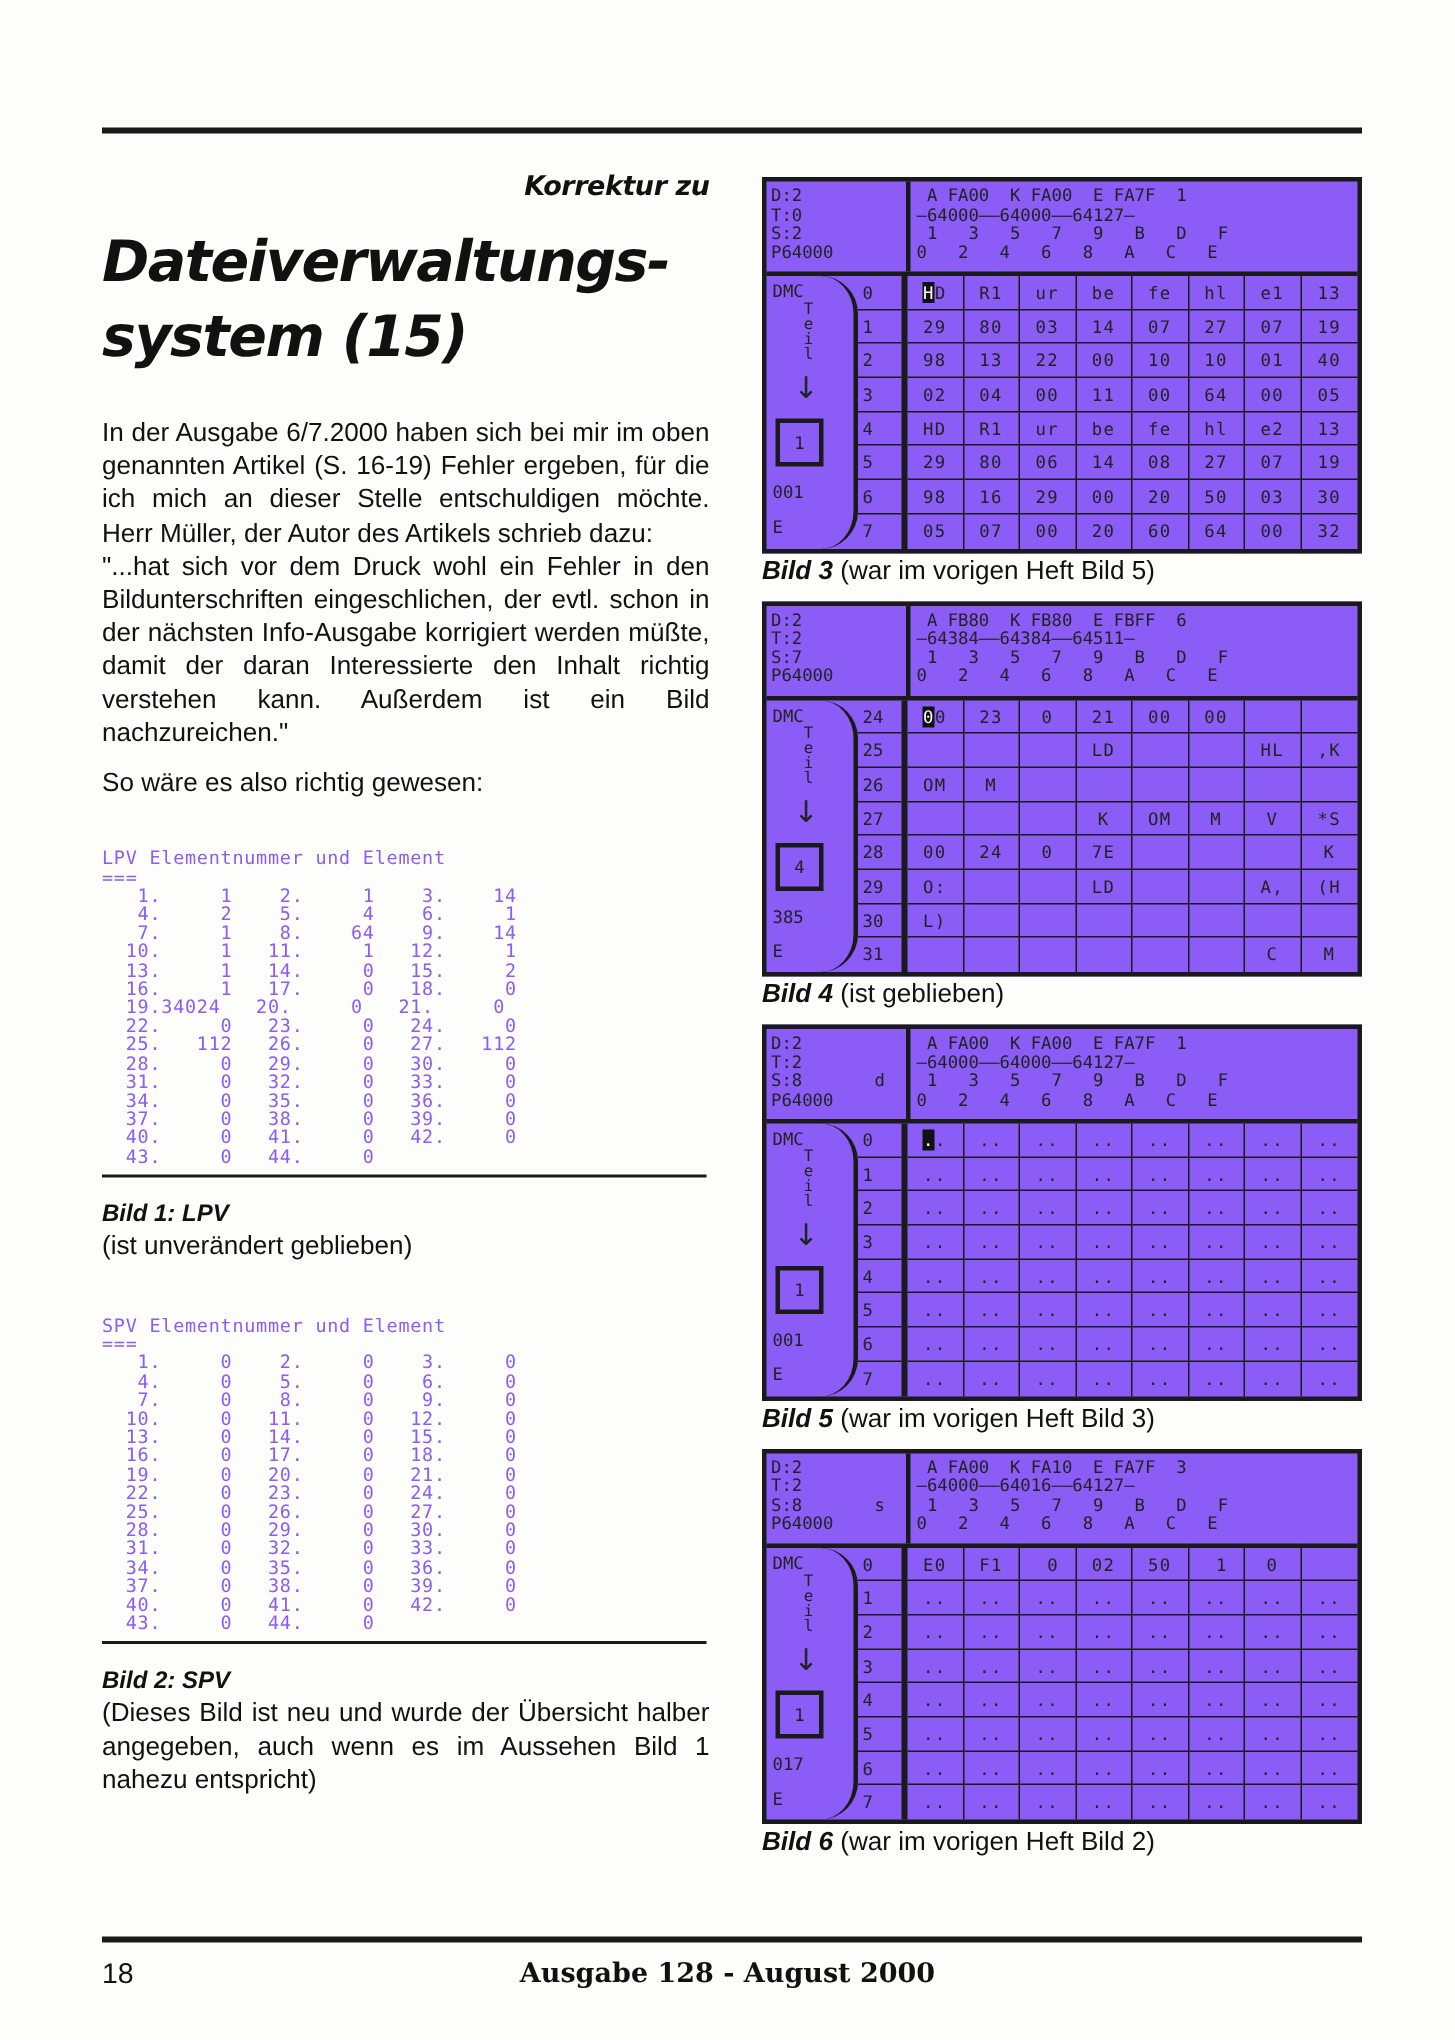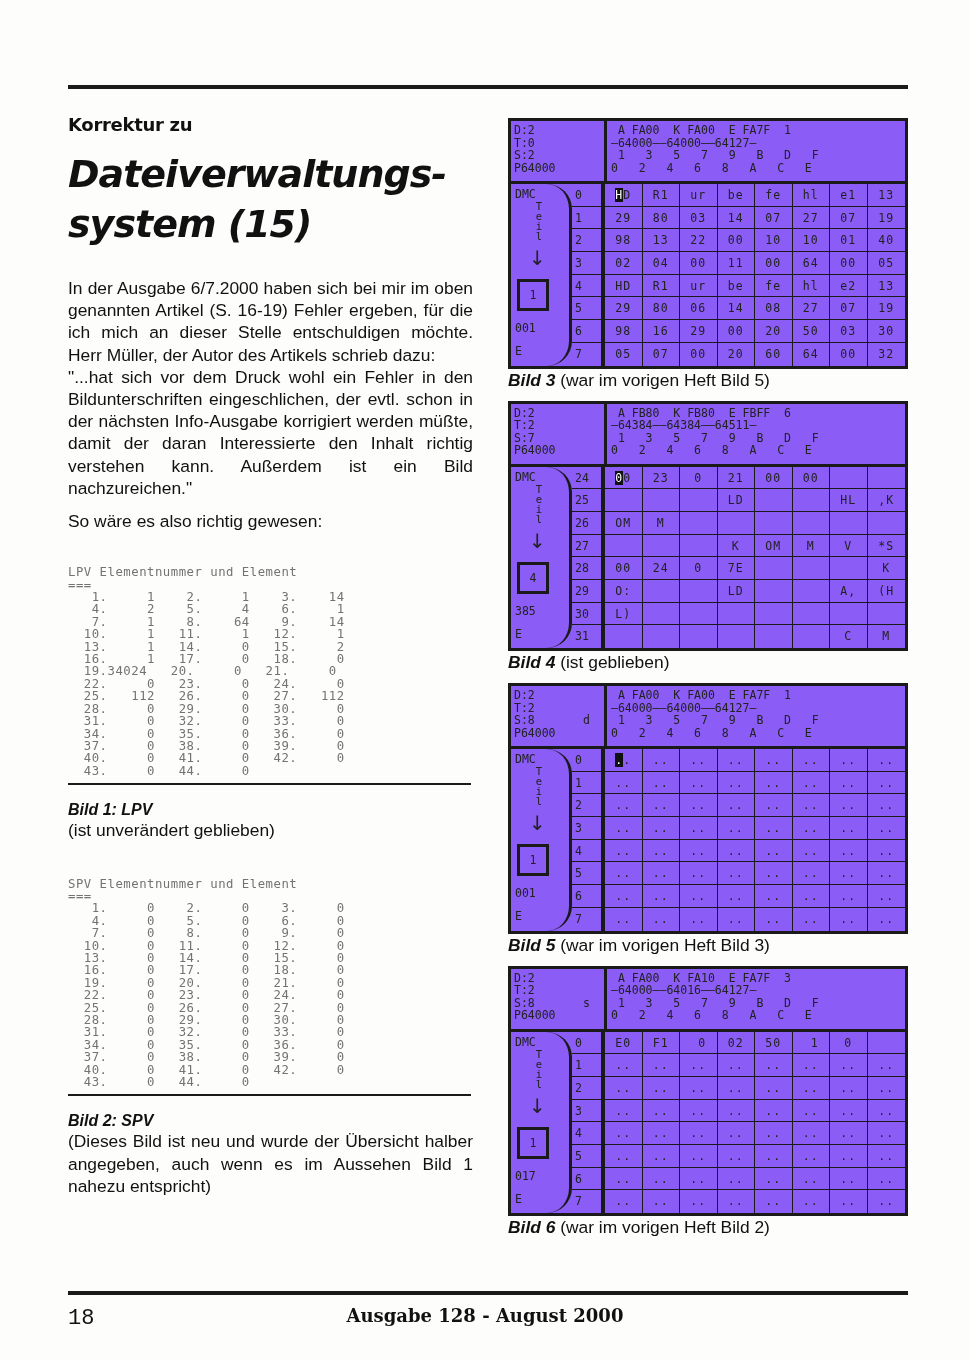--- a/index.html
+++ b/index.html
@@ -1,25 +1,25 @@
 <!DOCTYPE html>
 <html><head>
 <meta charset="utf-8">
 <style>
   html, body { margin: 0; padding: 0; }
   body { width: 970px; height: 1360px; background: #fdfdfb; position: relative; overflow: hidden; color: #111; font-family: "Liberation Sans", sans-serif; }
   .rule-top { position: absolute; left: 68px; top: 85px; width: 840px; height: 4px; background: #1a1a1a; }
   .rule-bottom { position: absolute; left: 68px; top: 1291px; width: 840px; height: 4px; background: #1a1a1a; }
   .left { position: absolute; left: 68px; top: 110px; width: 405px; }
-  .kicker { font-family: "DejaVu Sans", sans-serif; font-weight: bold; font-size: 18px; margin: 4px 0 0 0; letter-spacing: -0.3px; }
+  .kicker { font-family: "DejaVu Sans", sans-serif; font-style: italic; font-weight: bold; font-size: 18px; margin: 4px 0 0 0; letter-spacing: -0.3px; text-align: right; }
   .title { font-family: "DejaVu Sans", sans-serif; font-style: italic; font-weight: bold; font-size: 38px; line-height: 50px; margin: 14px 0 0 0; letter-spacing: -1px; }
   .body-text { font-size: 17.4px; line-height: 22.2px; text-align: justify; margin: 28px 0 0 0; }
   .body-text p { margin: 0; }
   .body-text .gap { margin-top: 11px; }
-  .mono-block { font-family: "DejaVu Sans Mono", monospace; font-size: 12.3px; line-height: 12.4px; white-space: pre; letter-spacing: 0.5px; margin: 0; color: #737373; }
+  .mono-block { font-family: "DejaVu Sans Mono", monospace; font-size: 12.3px; line-height: 12.4px; white-space: pre; letter-spacing: 0.5px; margin: 0; color: #8b5cf6; }
   .hr-thin { height: 2px; background: #1a1a1a; width: 403px; margin-top: 6px; }
   .caption-bold { font-style: italic; font-weight: bold; font-size: 16px; margin-top: 16px; }
   .caption-norm { font-size: 17.4px; line-height: 22.4px; }
   .right { position: absolute; left: 508px; top: 118px; width: 400px; }
   .panel { border: 3px solid #1a1a1a; width: 394px; background: #8b5cf6; font-family: "DejaVu Sans Mono", monospace; color: #222; }
   .phead { display: flex; border-bottom: 3px solid #1a1a1a; height: 60px; }
   .phead-left { width: 90px; border-right: 3px solid #1a1a1a; font-size: 11.5px; line-height: 12.5px; padding: 3px 0 0 3px; position: relative; }
   .phead-left .flag { position: absolute; left: 72px; top: 28px; }
   .phead-right { flex: 1; font-size: 11.5px; line-height: 12.5px; padding-top: 3px; position: relative; }
   .phead-right .ln { white-space: pre; padding-left: 4px; }
@@ -34,21 +34,21 @@
   .pb-grid div.last-row { border-bottom: none; }
   .dmc { position: absolute; left: 4px; top: 3px; }
   .teil { position: absolute; left: 22px; top: 17px; width: 12px; font-size: 10.5px; line-height: 10px; text-align: center; white-space: pre; }
   .arrow { position: absolute; left: 18px; top: 62px; font-size: 20px; font-family: "DejaVu Sans", sans-serif; }
   .boxnum { position: absolute; left: 6px; top: 95px; width: 26px; height: 26px; border: 3px solid #1a1a1a; text-align: center; line-height: 26px; font-size: 11.5px; }
   .blkcount { position: absolute; left: 4px; top: 137px; }
   .efl { position: absolute; left: 4px; top: 160px; }
   .cap { font-size: 17.4px; margin: 1px 0 10px 0; white-space: nowrap; }
   .cap b { font-style: italic; }
   .cursor { background: #111; color: #fff; }
-  .footer-num { position: absolute; left: 68px; top: 1306px; font-size: 22px; font-family: Liberation Mono, monospace; }
+  .footer-num { position: absolute; left: 68px; top: 1306px; font-size: 19px; }
   .footer-center { position: absolute; left: 0; width: 970px; top: 1305px; text-align: center; font-family: "DejaVu Serif", serif; font-weight: bold; font-size: 18px; }
 </style>
 </head>
 <body>
 
 <div class="rule-top"></div>
 
 <div class="left">
   <div class="kicker">Korrektur zu</div>
   <div class="title">

